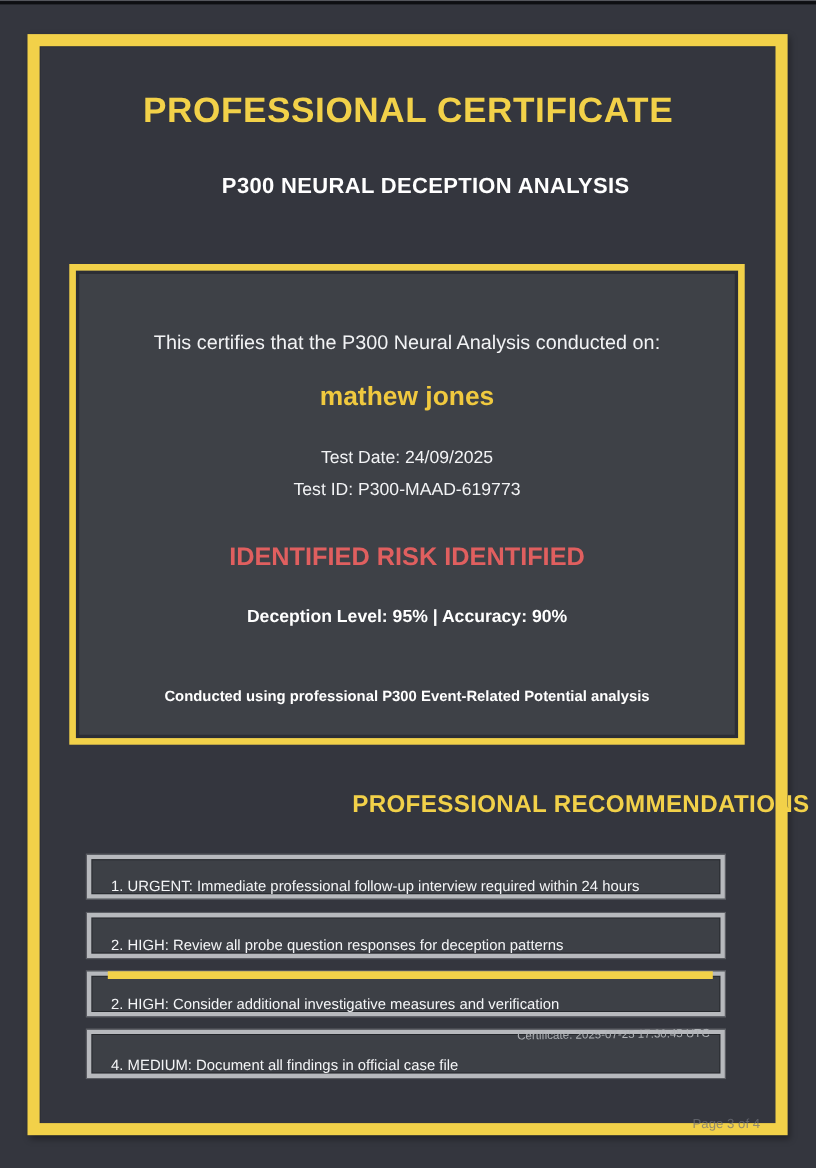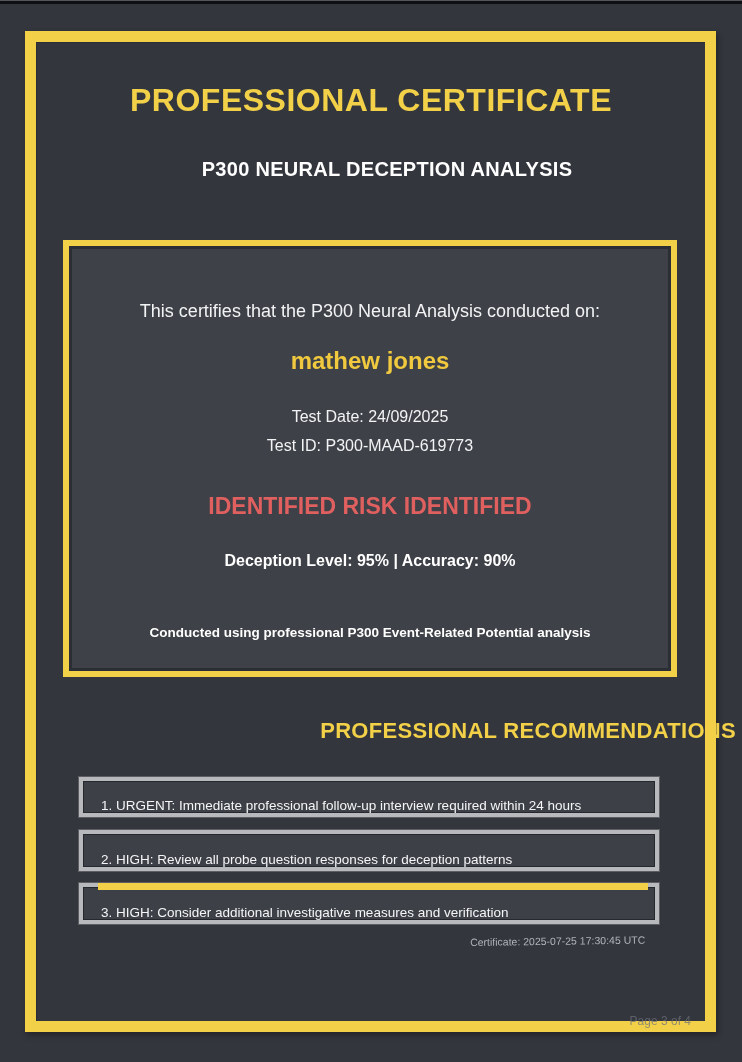--- a/index.html
+++ b/index.html
@@ -111,21 +111,24 @@
 
   <h3 class="rec-title">PROFESSIONAL RECOMMENDATIONS</h3>
 
   <div class="rec-box rec-1">
     <span>1. URGENT: Immediate professional follow-up interview required within 24 hours</span>
   </div>
   <div class="rec-box rec-2">
     <span>2. HIGH: Review all probe question responses for deception patterns</span>
   </div>
   <div class="rec-box rec-3">
-    <span>3. HIGH: Consider additional investigative measures and verification</span>
+    <span>2. HIGH: Consider additional investigative measures and verification</span>
   </div>
   <div class="rec3-yellow-stripe"></div>
+  <div class="rec-box rec-4">
+    <span>4. MEDIUM: Document all findings in official case file</span>
+  </div>
 
   <div class="cert-timestamp">Certificate: 2025-07-25 17:30:45 UTC</div>
 
   <div class="page-number">Page 3 of 4</div>
 
 </div>
 
 </body></html>

